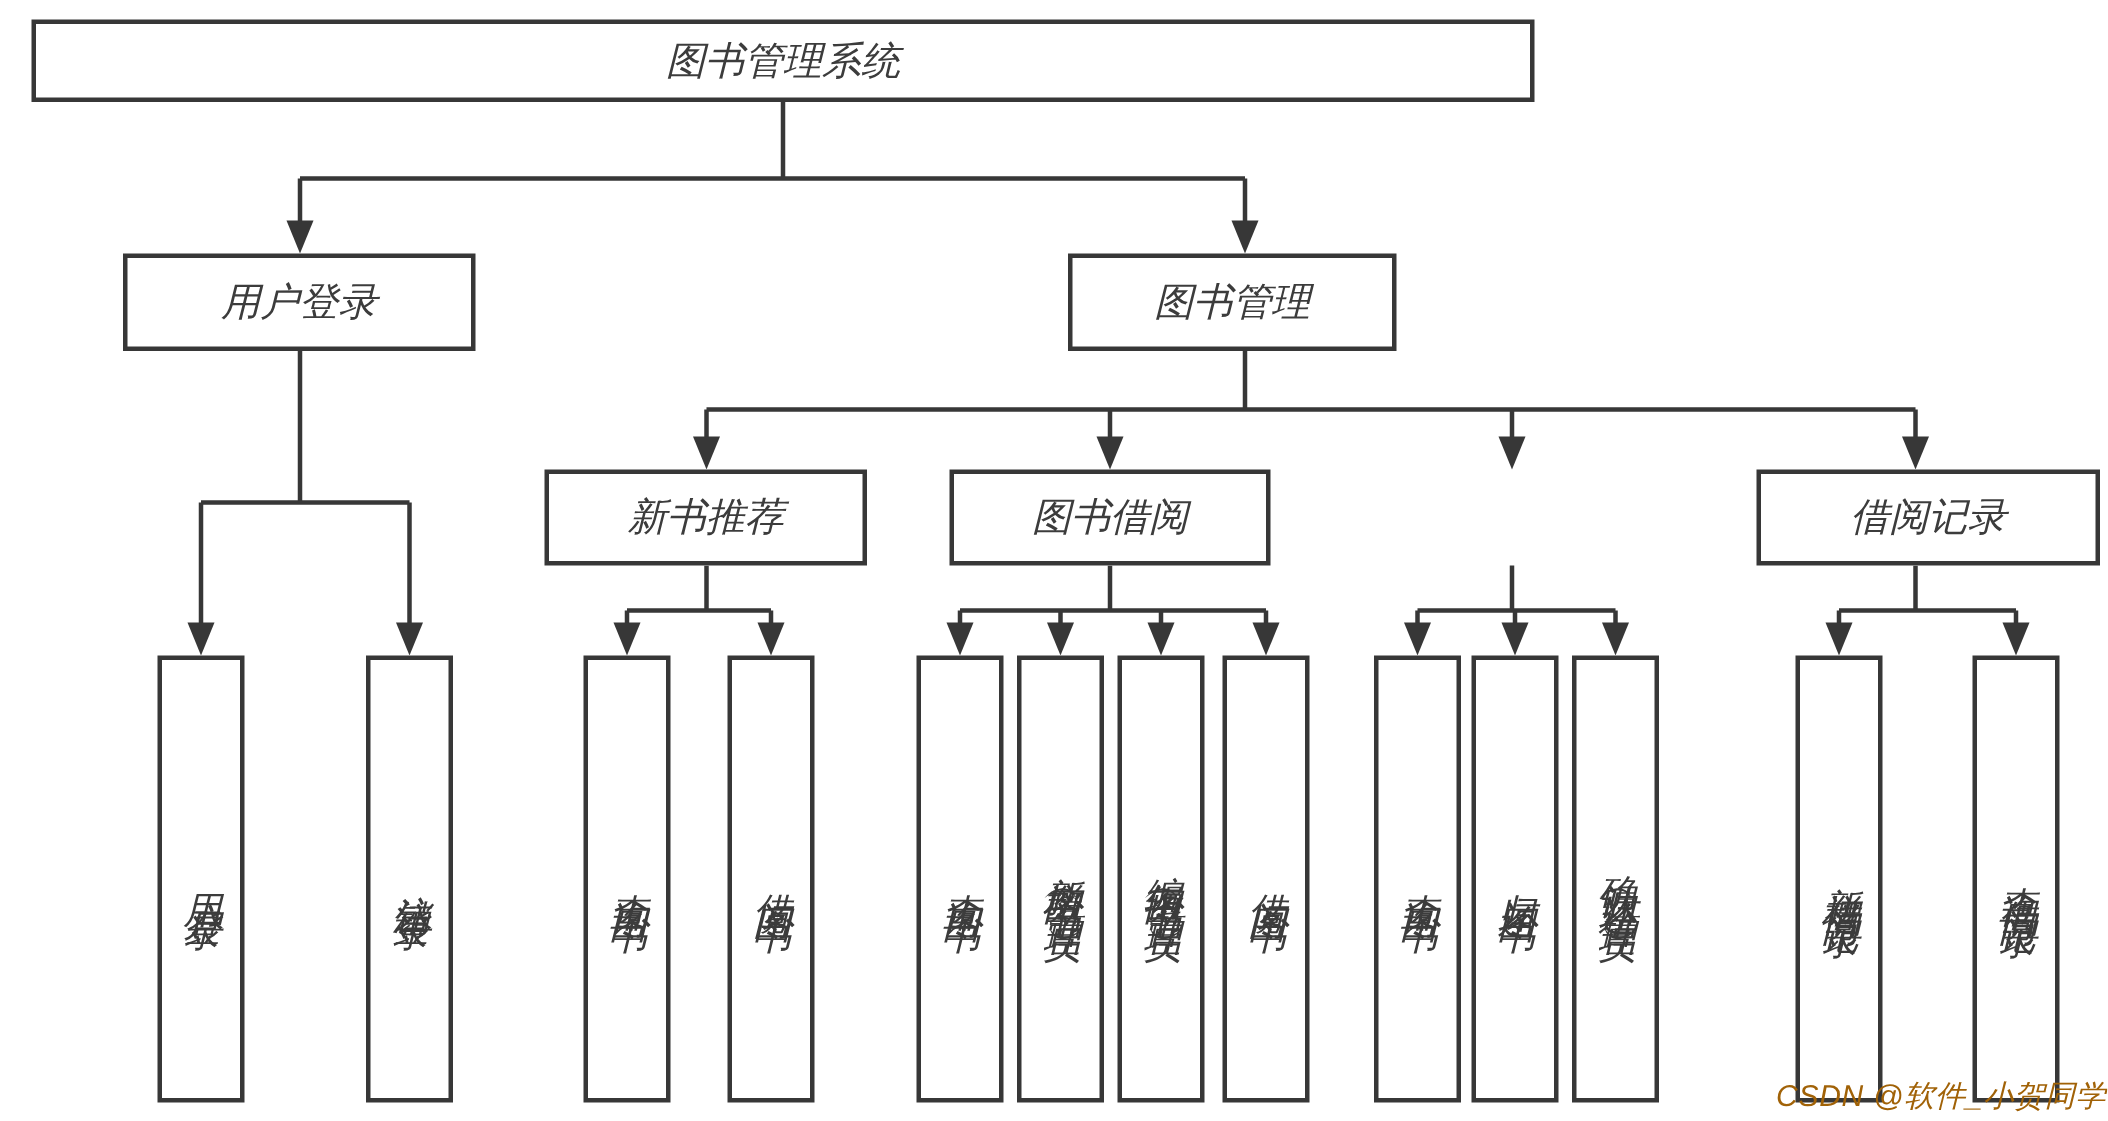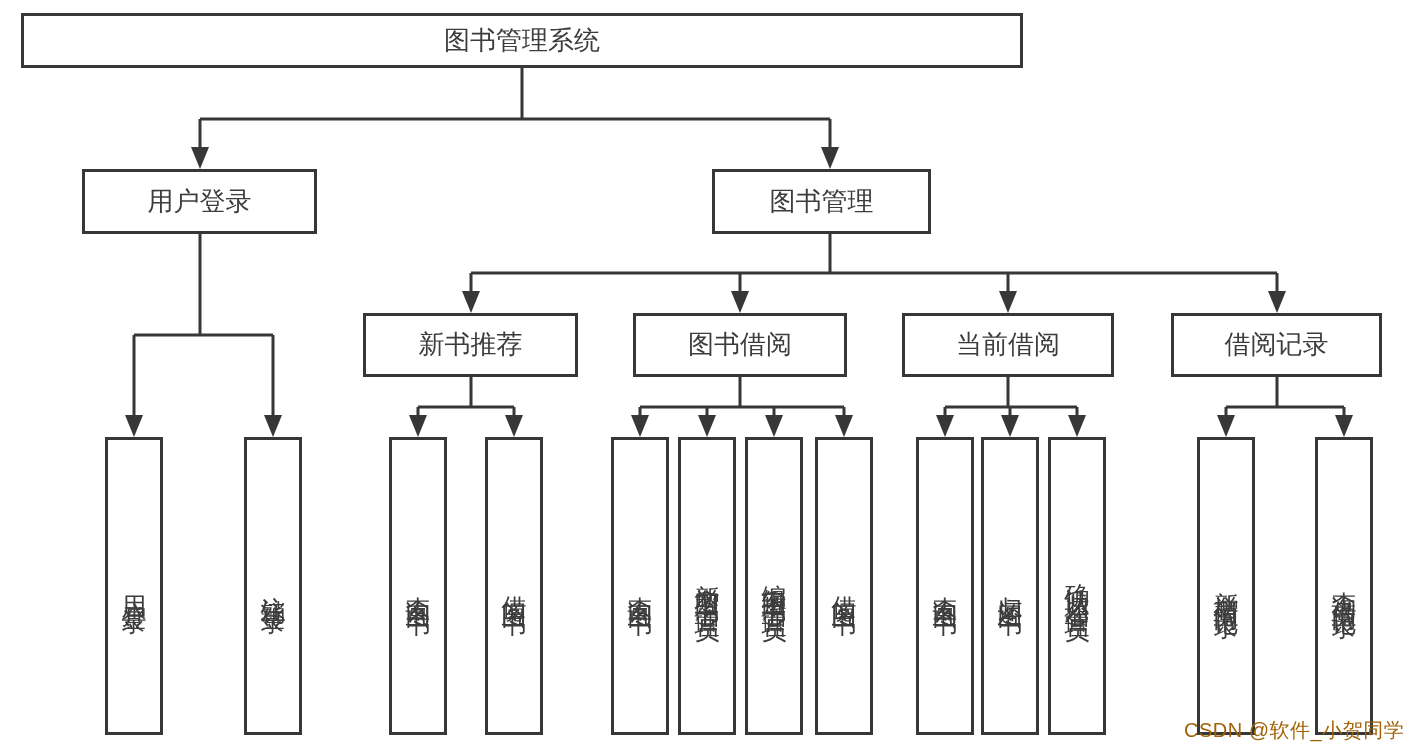--- a/index.html
+++ b/index.html
@@ -2,20 +2,21 @@
 <html><head>
 <meta charset="utf-8">
 <style>
   html,body{margin:0;padding:0;background:#ffffff;}
   #stage{
     position:relative;
     width:1405px;height:747px;
     background:#ffffff;
     font-family:"Liberation Sans",sans-serif;
     overflow:hidden;
+    font-style:italic;
   }
   #connectors{
     position:absolute;left:0;top:0;width:1405px;height:747px;
     pointer-events:none;
   }
   .node{
     position:absolute;
     box-sizing:border-box;
     background:#ffffff;
     border:3px solid #373737;
@@ -107,24 +108,21 @@
   <div class="node" style="left:712px;top:169px;width:219px;height:65px">
     <span>图书管理</span>
   </div>
 
   <div class="node" style="left:633px;top:313px;width:214px;height:64px">
     <span>图书借阅</span>
   </div>
   <div class="node" style="left:363px;top:313px;width:215px;height:64px">
     <span>新书推荐</span>
   </div>
-  <div class="node" style="left:902px;top:313px;width:212px;height:64px">
-    <span>当前借阅</span>
-  </div>
-  <div class="node" style="left:1171px;top:313px;width:211px;height:64px">
+  <div class="node" style="left:1171px;top:313px;width:229px;height:64px">
     <span>借阅记录</span>
   </div>
 
   <div class="node v" style="left:105px;top:437px;width:58px;height:298px">
     <span>用户登录</span>
   </div>
   <div class="node v" style="left:244px;top:437px;width:58px;height:298px">
     <span>注销登录</span>
   </div>
 

